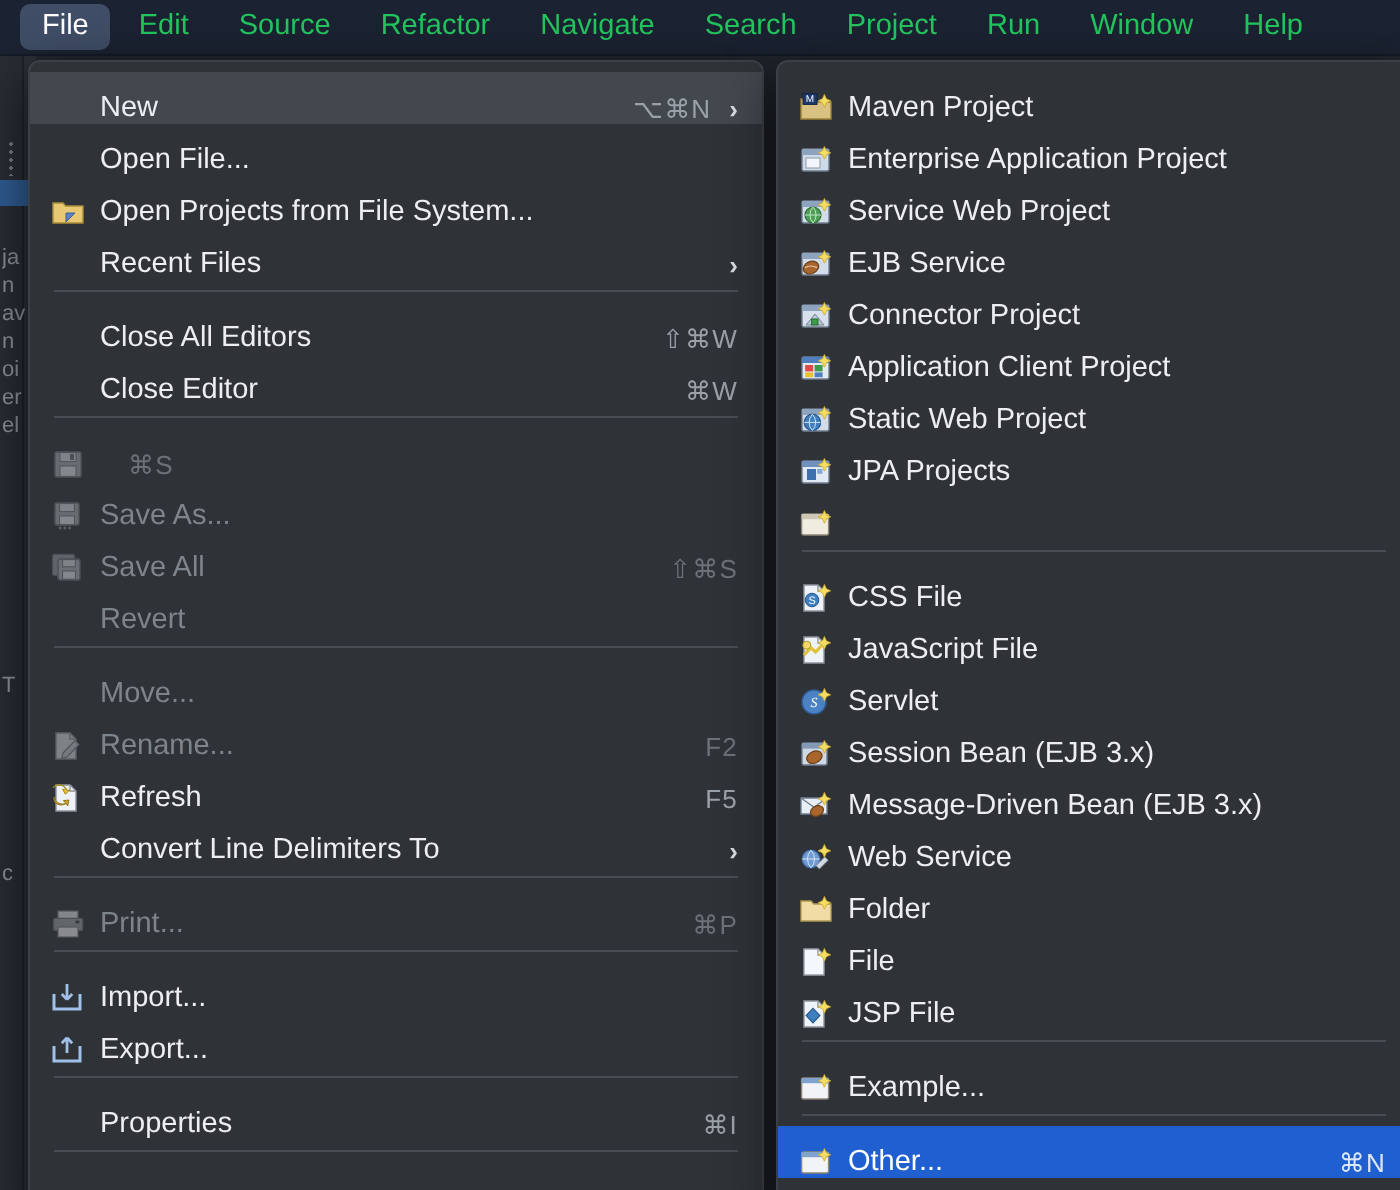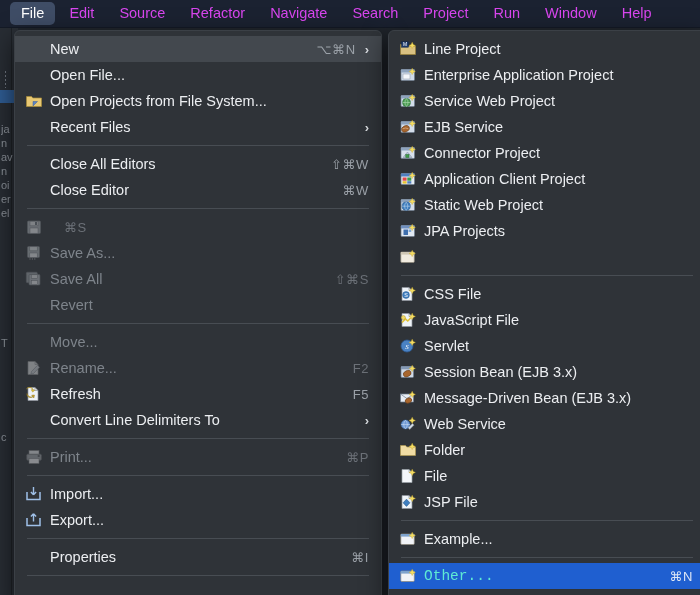--- a/index.html
+++ b/index.html
@@ -45,21 +45,21 @@
   
   .menubar {
     position: absolute; left: 0; top: 0; width: 700px; height: 28px;
     background: #1b2231;
     display: flex; align-items: center;
     padding-left: 10px;
     border-bottom: 1px solid #141a26;
   }
   .menubar-item {
     font-size: 14.5px;
-    color: #d946ef;
+    color: #22c55e;
     padding: 3px 11px;
     margin-right: 3px;
     border-radius: 5px;
     white-space: nowrap;
     line-height: 17px;
   }
   .menubar-item.active {
     background: #3f4d66;
     color: #ffffff;
   }
@@ -78,21 +78,21 @@
     left: 14px; top: 30px;
     width: 368px; height: 578px;
   }
   #new-submenu {
     left: 388px; top: 30px;
     width: 318px; height: 578px;
   }
 
   .row {
     position: relative;
-    display: flex; align-items: center;
+    display: flex; align-items: flex-end;
     height: 26px;
     padding: 0 12px 0 10px;
     white-space: nowrap;
   }
   .row .icon {
     width: 19px; height: 16px;
     margin-right: 6px;
     flex: 0 0 19px;
     position: relative;
   }
@@ -116,21 +116,21 @@
     color: #d8dce0;
     margin-left: 9px;
     flex: 0 0 auto;
     font-weight: bold;
   }
   .row.disabled .label { color: #7e848b; }
   .row.disabled .shortcut { color: #6c7178; }
   .row.disabled .icon { opacity: 0.45; filter: grayscale(0.75); }
   .row.hover { background: #43484e; }
   .row.selected { background: #1f5fd0; }
-  .row.selected .label { color: #5eead4; font-family: Liberation Mono, monospace; }
+  .row.selected .label { color: #ffffff; }
   .row.selected .shortcut { color: #dde6f5; }
   .sep {
     height: 1px;
     background: #484d53;
     margin: 5px 12px 5px 12px;
   }
 
   
   .ic { position: absolute; inset: 0; }
   .ic svg { display: block; width: 19px; height: 16px; }
@@ -357,21 +357,21 @@
             <svg viewBox="0 0 19 16" xmlns="http://www.w3.org/2000/svg">
               <path d="M1.5 3.5 h5 l1.3 1.5 h8.7 v8.5 h-15 z" fill="#d9c182" stroke="#9b8337" stroke-width="0.7"></path>
               <rect x="2.5" y="0.8" width="7" height="5.4" fill="#1e3a6b" stroke="#0f2447" stroke-width="0.5"></rect>
               <text x="6" y="5.2" font-size="5" fill="#ffffff" text-anchor="middle" font-family="Liberation Sans">M</text>
               <g>
                 <path d="M13.2 1.2 l1.0 2.2 2.2 1.0 -2.2 1.0 -1.0 2.2 -1.0 -2.2 -2.2 -1.0 2.2 -1.0 z" fill="#f5dd63" stroke="#c8a82e" stroke-width="0.4"></path>
               </g>
             </svg>
           </span>
         </span>
-        <span class="label">Line Project</span>
+        <span class="label">Maven Project</span>
       </div>
       <div class="row">
         <span class="icon">
           <span class="ic">
             <svg viewBox="0 0 19 16" xmlns="http://www.w3.org/2000/svg">
               <rect x="2" y="2.5" width="13.5" height="11" rx="1" fill="#cfdae8" stroke="#6f7d8e" stroke-width="0.7"></rect>
               <rect x="2" y="2.5" width="13.5" height="3" fill="#8ea3bd"></rect>
               <rect x="4" y="7" width="7" height="5" fill="#f3f6fa" stroke="#8b97a6" stroke-width="0.5"></rect>
               <g>
                 <path d="M13.2 1.2 l1.0 2.2 2.2 1.0 -2.2 1.0 -1.0 2.2 -1.0 -2.2 -2.2 -1.0 2.2 -1.0 z" fill="#f5dd63" stroke="#c8a82e" stroke-width="0.4"></path>

